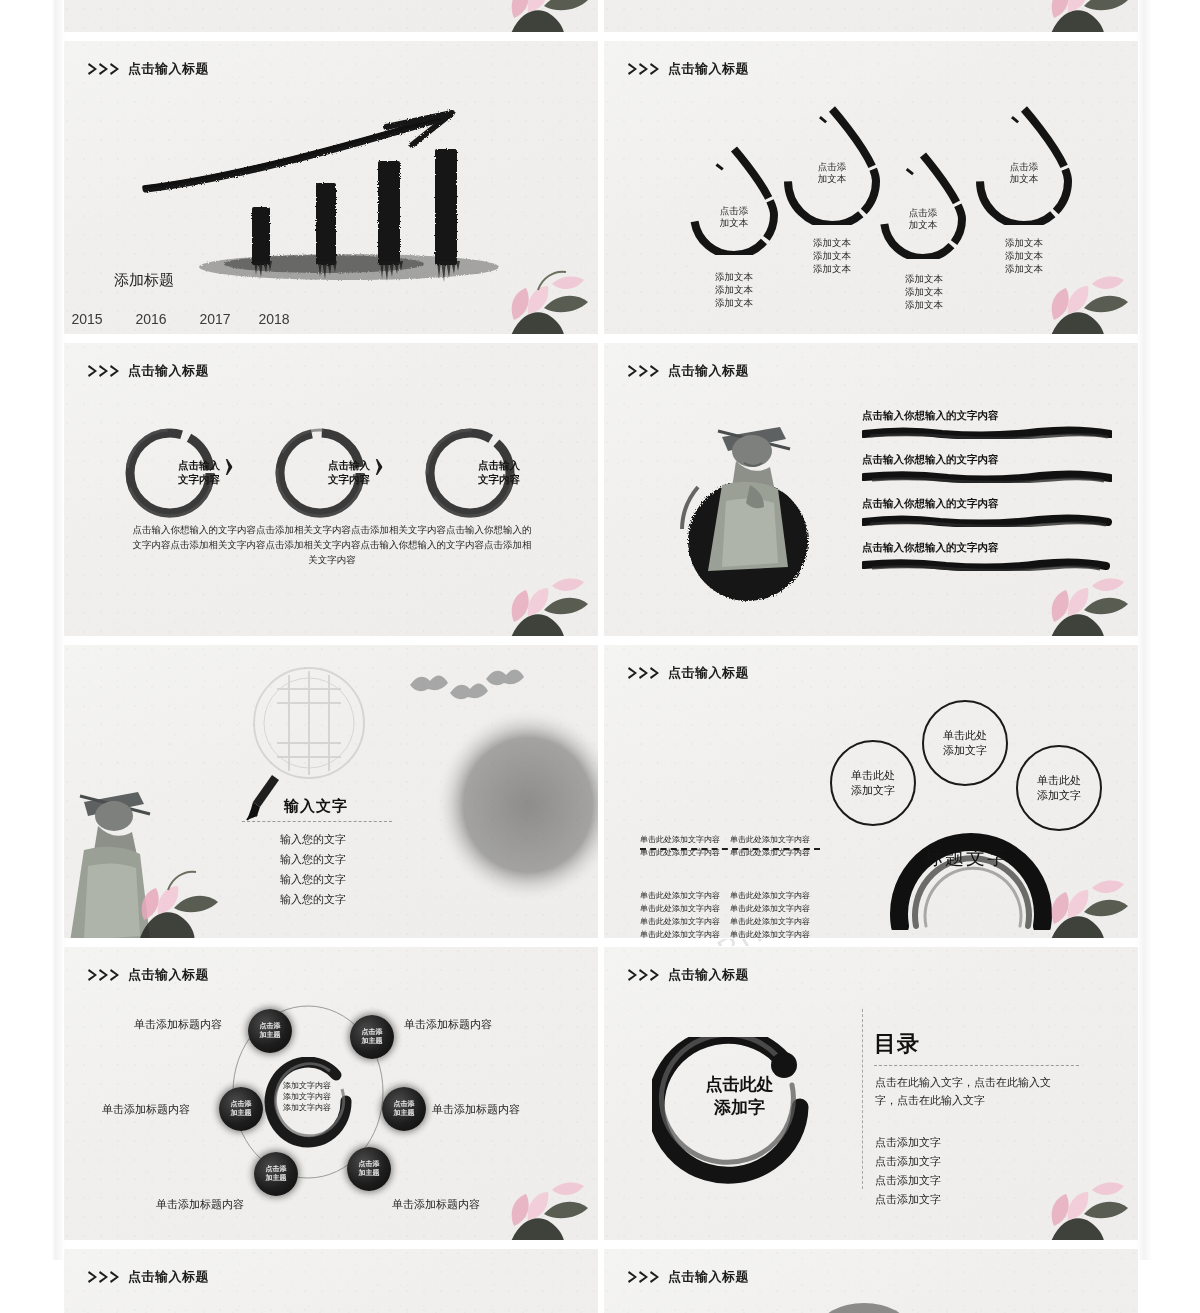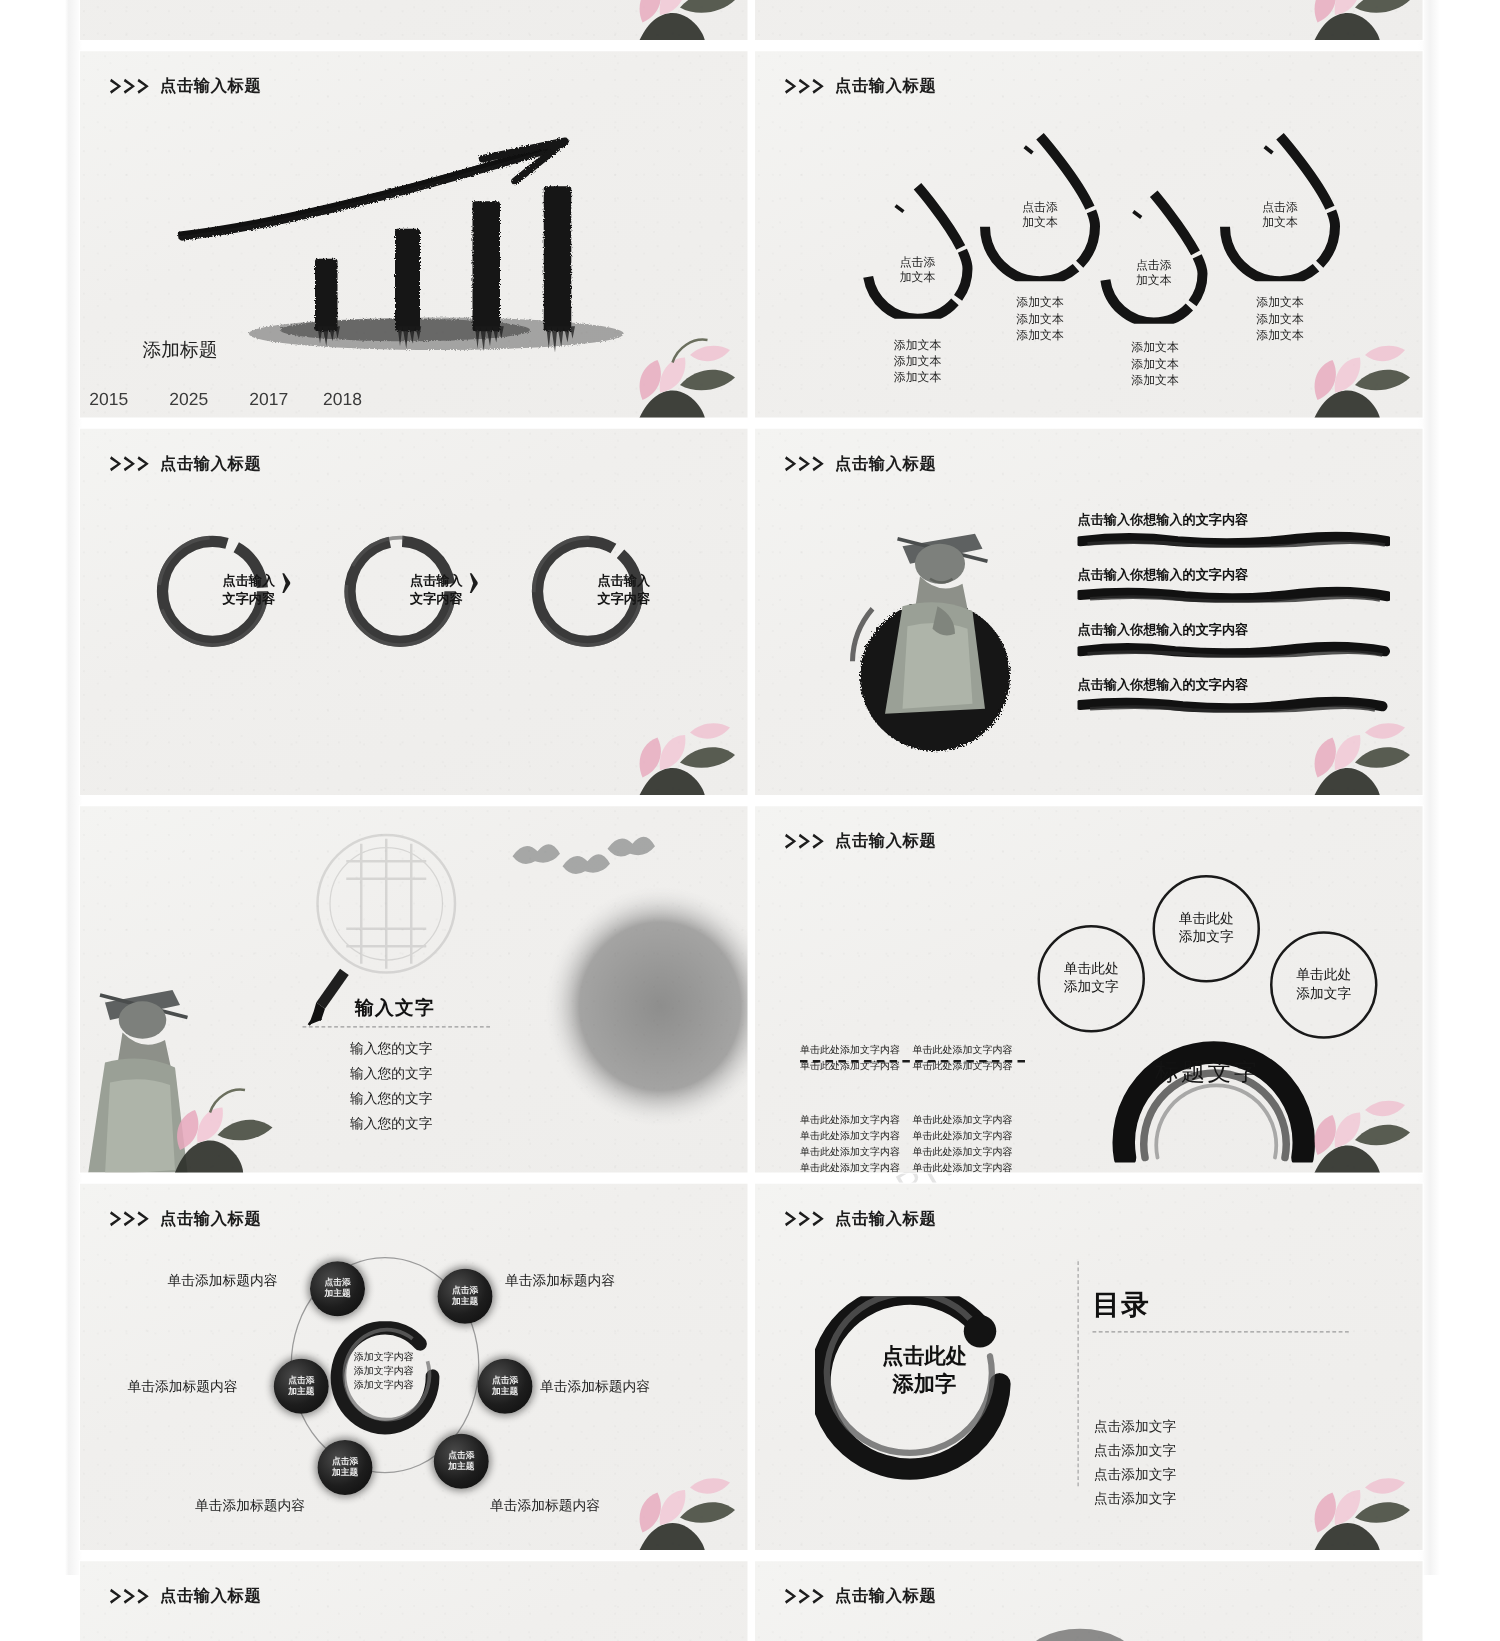--- a/index.html
+++ b/index.html
@@ -180,21 +180,21 @@
       </g>
 
       <path d="M22 118 C110 108,230 74,322 46" stroke="#141414" stroke-width="7" fill="none" stroke-linecap="round" filter="url(#rough1)"></path>
       <path d="M20 116 C108 106,228 72,324 44" stroke="#101010" stroke-width="3.5" fill="none" stroke-linecap="round"></path>
       <path d="M262 56 L328 42 L288 74" stroke="#141414" stroke-width="6" fill="none" stroke-linecap="round" stroke-linejoin="round" filter="url(#rough1)"></path>
     </svg>
 
     <div class="s1-label">添加标题</div>
     <div class="s1-years">
       <span style="width:46px">2015</span>
-      <span style="margin-left:18px;width:46px">2025</span>
+      <span style="margin-left:18px;width:46px">2016</span>
       <span style="margin-left:18px;width:46px">2017</span>
       <span style="margin-left:13px;width:46px">2018</span>
     </div>
 
     <svg class="lotus" viewBox="0 0 112 92">
       <path d="M18 88 C28 62,46 58,58 66 C70 74,74 86,72 92 L18 92 Z" fill="#2b2e28" opacity=".9"></path>
       <path d="M52 58 C64 44,84 42,96 52 C86 62,66 66,52 58 Z" fill="#3d4236" opacity=".85"></path>
       <path d="M22 70 C16 56,22 42,34 38 C40 50,36 64,22 70 Z" fill="#e7a8bd" opacity=".8"></path>
       <path d="M36 64 C34 48,44 36,56 36 C58 50,50 62,36 64 Z" fill="#f2c3d3" opacity=".75"></path>
       <path d="M60 34 C68 26,82 24,92 30 C84 40,70 42,60 34 Z" fill="#efb9cc" opacity=".7"></path>
@@ -327,20 +327,21 @@
       <svg viewBox="0 0 100 100" style="position:absolute;inset:0">
         <circle cx="50" cy="50" r="40" fill="none" stroke="#2a2a2a" stroke-width="9" stroke-dasharray="210 7 35" opacity=".92"></circle>
         <circle cx="50" cy="50" r="43" fill="none" stroke="#555" stroke-width="3" stroke-dasharray="110 24 70" opacity=".6"></circle>
       </svg>
       <div class="ring-txt">
         <div>点击输入</div>
         <div>文字内容</div>
       </div>
     </div>
 
+    <div class="s3-para">点击输入你想输入的文字内容点击添加相关文字内容点击添加相关文字内容点击输入你想输入的文字内容点击添加相关文字内容点击添加相关文字内容点击输入你想输入的文字内容点击添加相关文字内容</div>
 
     <svg class="lotus" viewBox="0 0 112 92">
       <path d="M18 88 C28 62,46 58,58 66 C70 74,74 86,72 92 L18 92 Z" fill="#2b2e28" opacity=".9"></path>
       <path d="M52 58 C64 44,84 42,96 52 C86 62,66 66,52 58 Z" fill="#3d4236" opacity=".85"></path>
       <path d="M22 70 C16 56,22 42,34 38 C40 50,36 64,22 70 Z" fill="#e7a8bd" opacity=".8"></path>
       <path d="M36 64 C34 48,44 36,56 36 C58 50,50 62,36 64 Z" fill="#f2c3d3" opacity=".75"></path>
       <path d="M60 34 C68 26,82 24,92 30 C84 40,70 42,60 34 Z" fill="#efb9cc" opacity=".7"></path>
     </svg>
   </div>
 
@@ -641,20 +642,21 @@
       <circle cx="132" cy="28" r="13" fill="#131313"></circle>
     </svg>
     <div class="s8-ring-txt">
       <div>点击此处</div>
       <div>添加字</div>
     </div>
 
     <div class="s8-vrule"></div>
     <div class="s8-h">目录</div>
     <div class="s8-rule"></div>
+    <div class="s8-p">点击在此输入文字，点击在此输入文字，点击在此输入文字</div>
     <div class="s8-list">
       <div>点击添加文字</div>
       <div>点击添加文字</div>
       <div>点击添加文字</div>
       <div>点击添加文字</div>
     </div>
 
     <svg class="lotus" viewBox="0 0 112 92">
       <path d="M18 88 C28 62,46 58,58 66 C70 74,74 86,72 92 L18 92 Z" fill="#2b2e28" opacity=".9"></path>
       <path d="M52 58 C64 44,84 42,96 52 C86 62,66 66,52 58 Z" fill="#3d4236" opacity=".85"></path>

